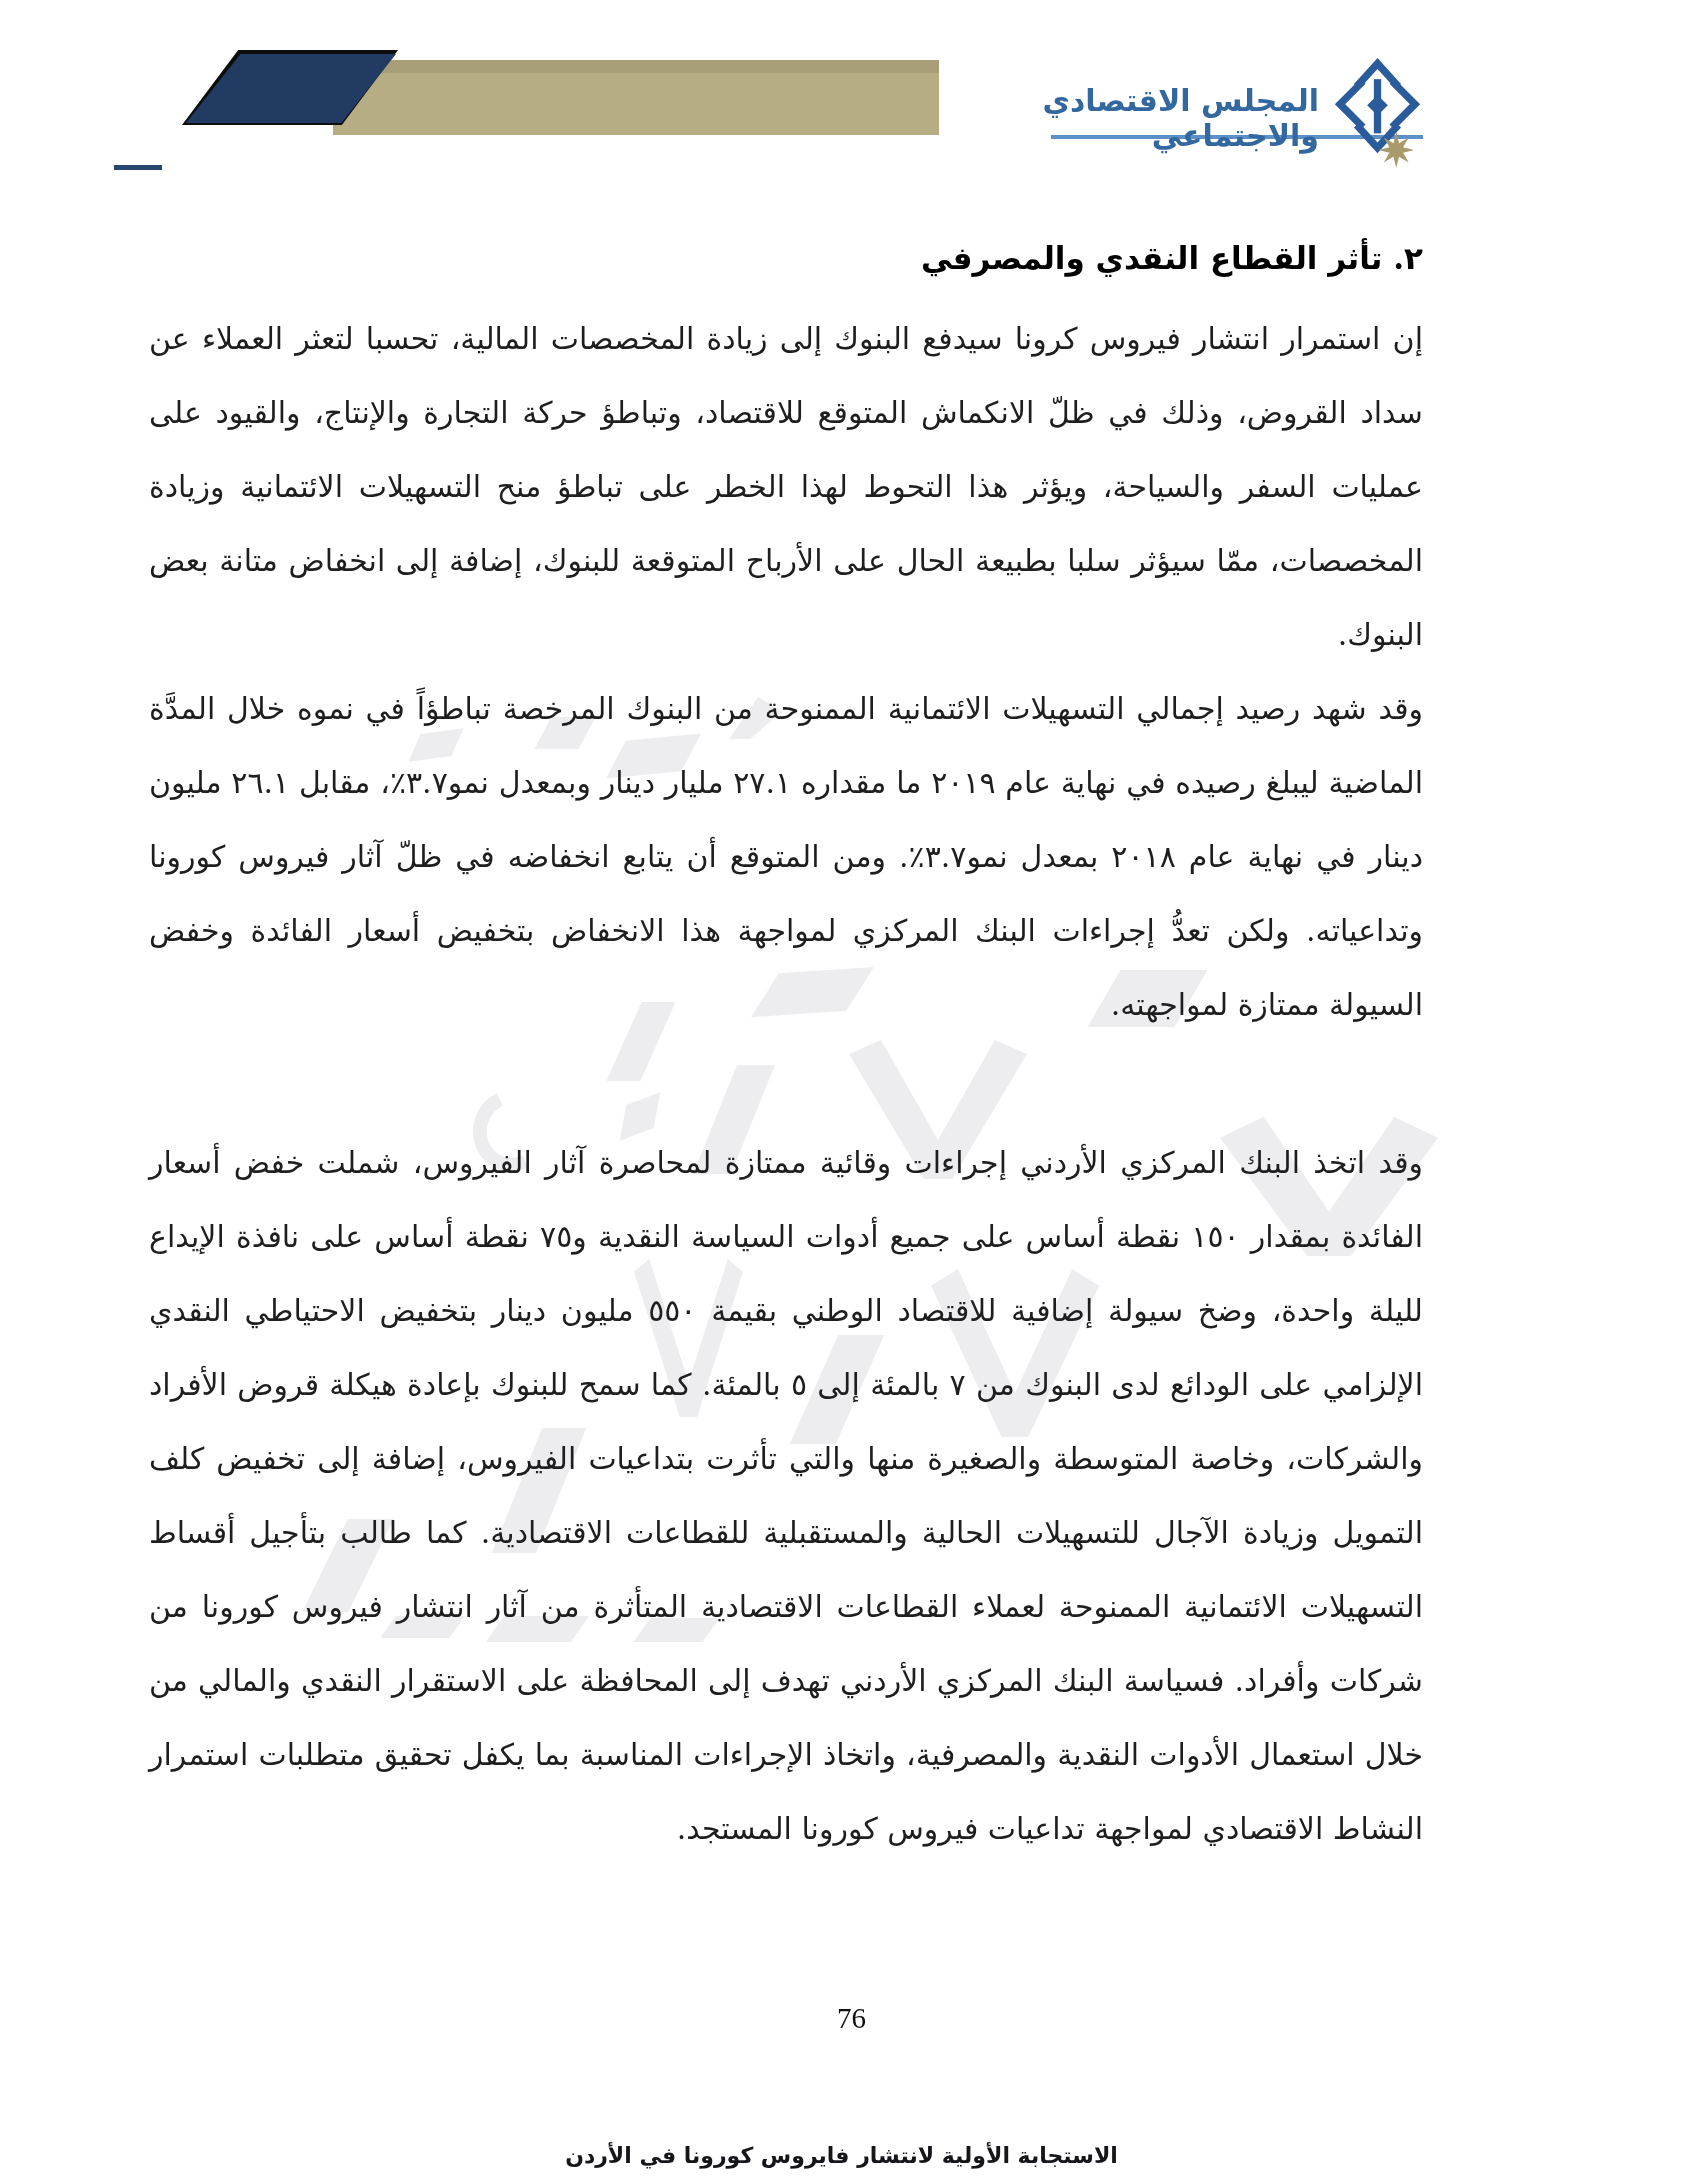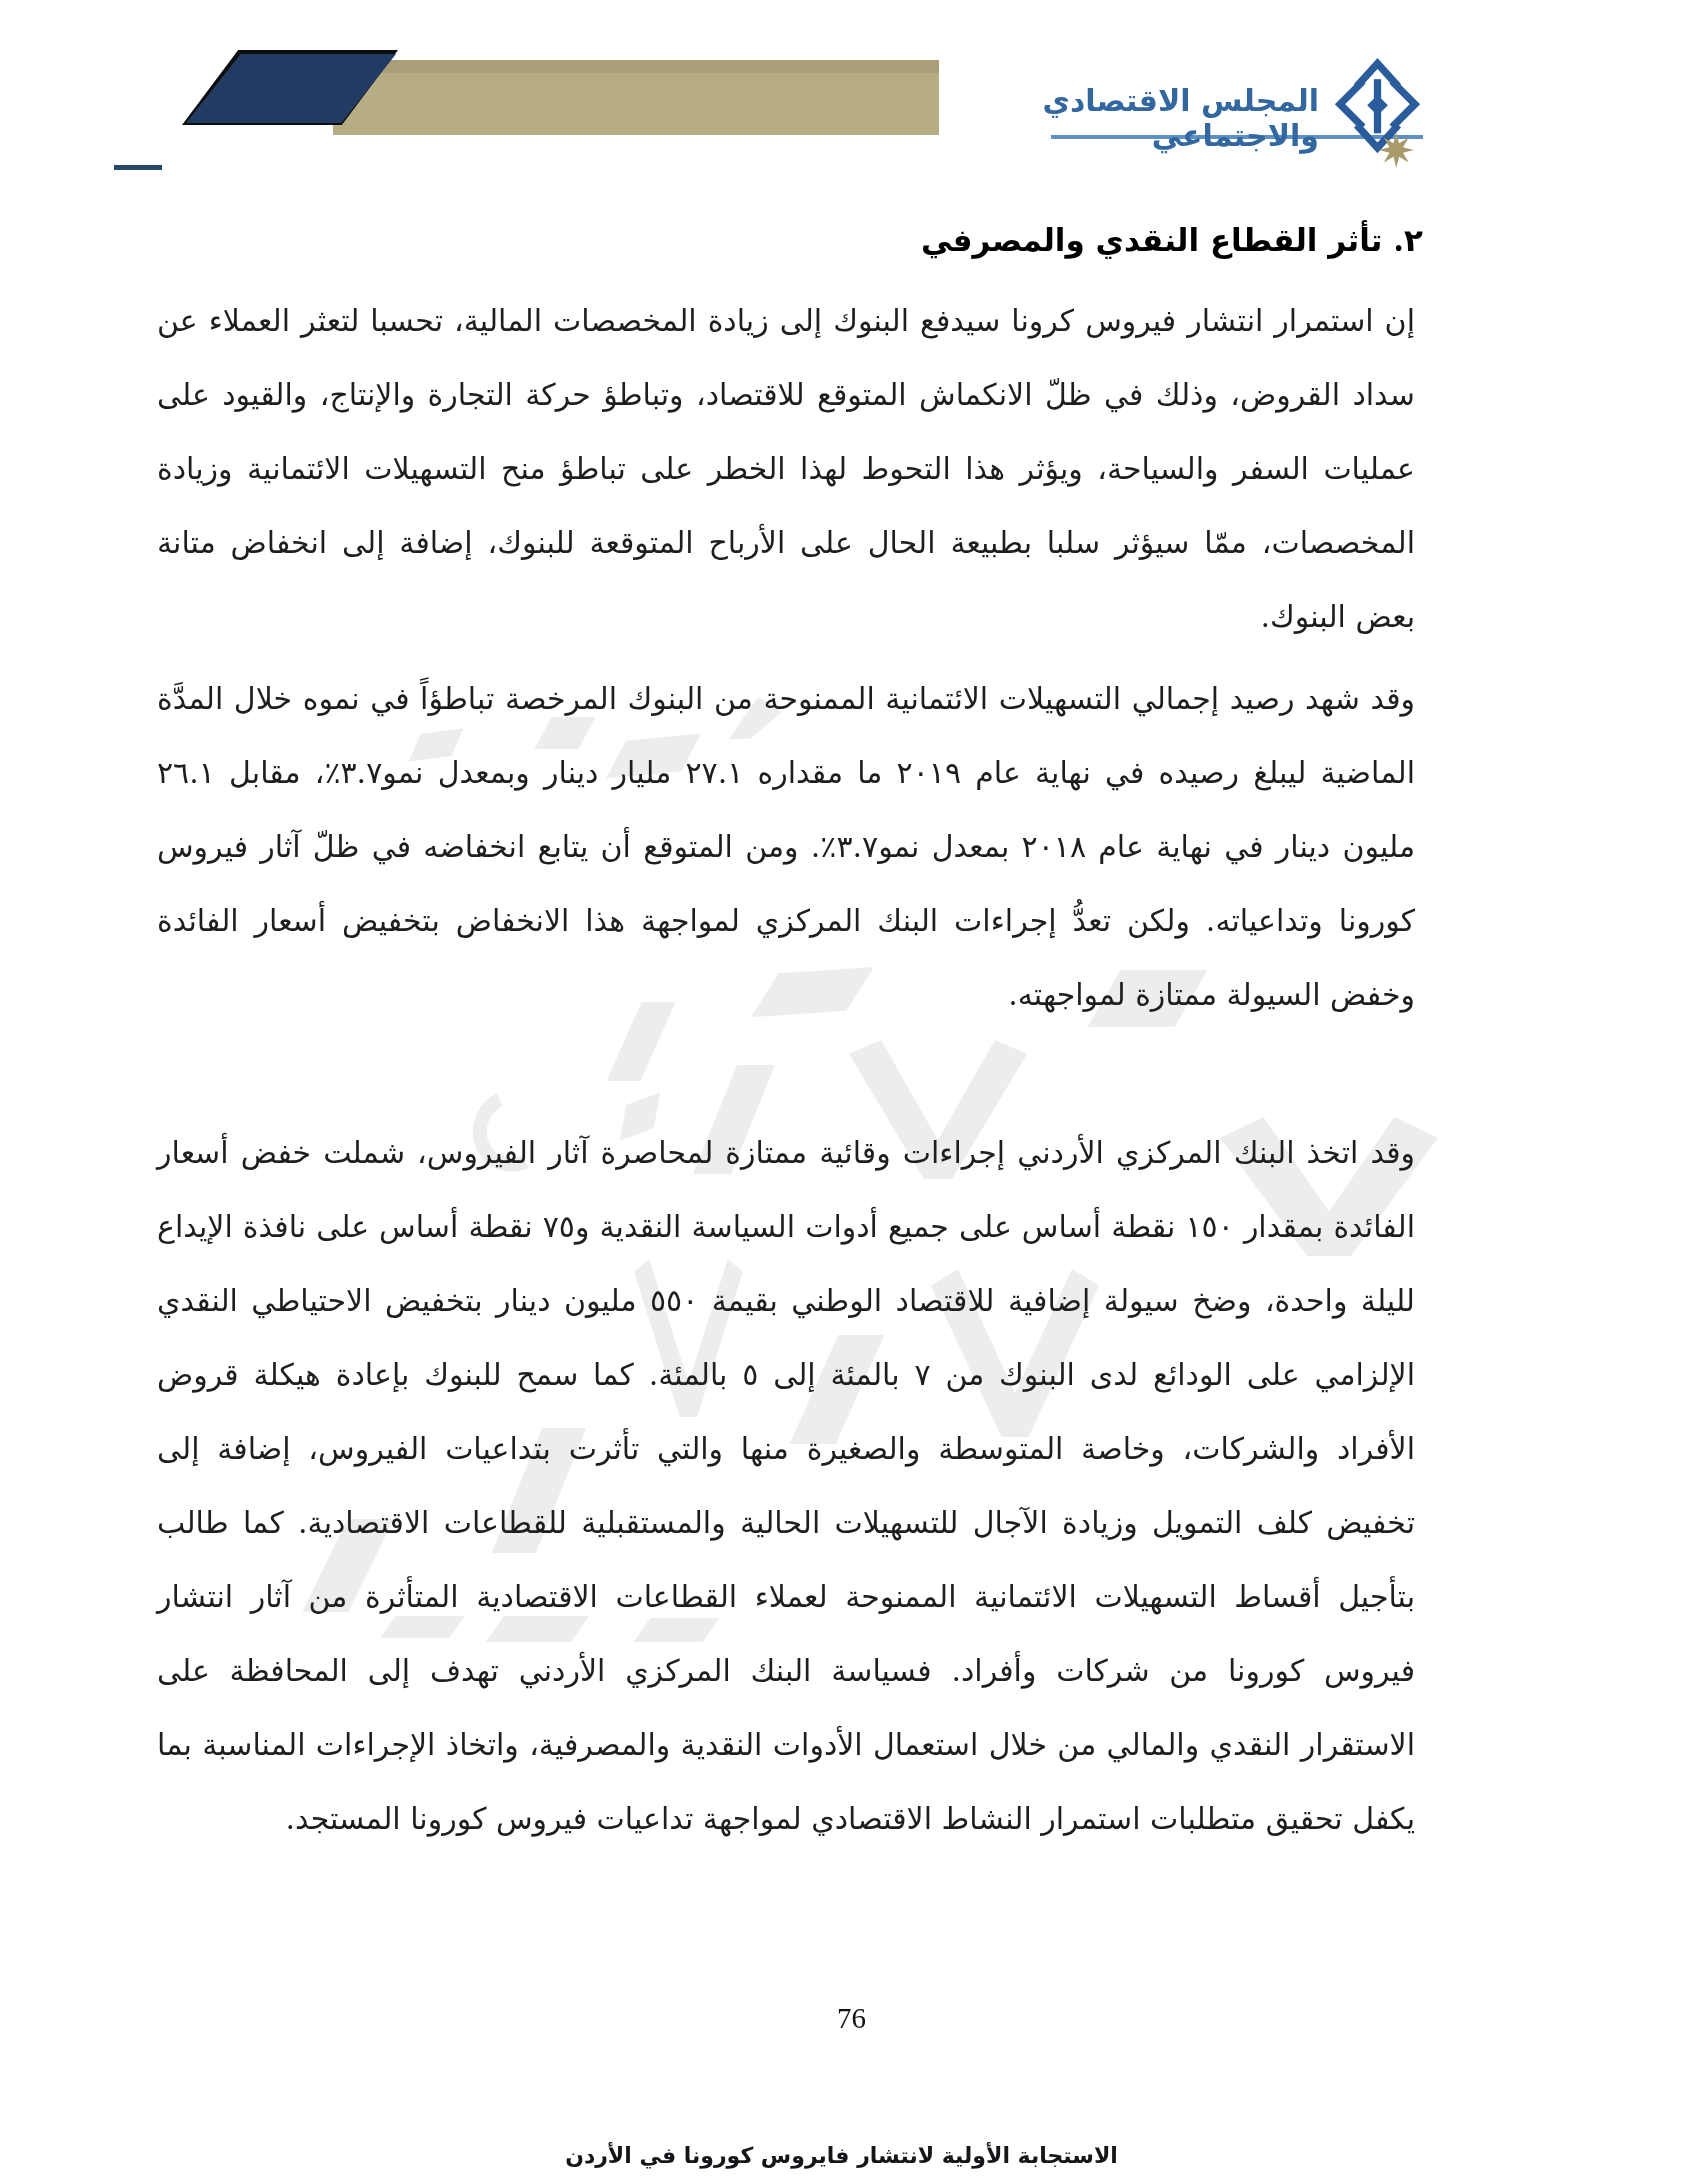--- a/index.html
+++ b/index.html
@@ -61,31 +61,31 @@
   .wm{position:absolute;background:#ededf0;z-index:0;}
   .wm-c{
     position:absolute;z-index:0;background:transparent;
     border:14px solid #ededf0;border-radius:50%;
     border-right-color:transparent;border-top-color:transparent;
     transform:rotate(20deg);
   }
 
   
   .content{
-    position:absolute;left:149px;top:213px;width:1274px;
+    position:absolute;left:149px;top:231px;width:1274px;
     direction:rtl;z-index:6;
   }
   .section-heading{
     margin:0;
     font-size:31px;line-height:54px;font-weight:bold;color:#000;
     text-align:right;
     font-family:"DejaVu Serif","DejaVu Sans",serif;
   }
   .body-par{
-    margin:8px;
+    margin:0;
     font-size:30px;line-height:74px;color:#1e1e1e;
     text-align:justify;text-align-last:right;
     font-family:"DejaVu Serif","DejaVu Sans",serif;
   }
   .body-par.first{margin-top:17px;}
   .body-par.gap{margin-top:84px;}
 
   
   .page-number{
     position:absolute;left:0;top:2002px;width:1703px;

